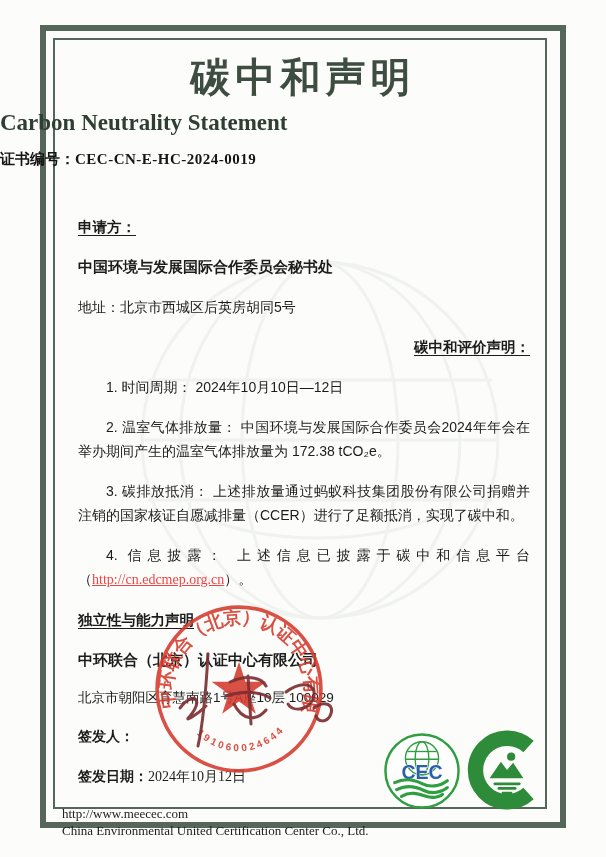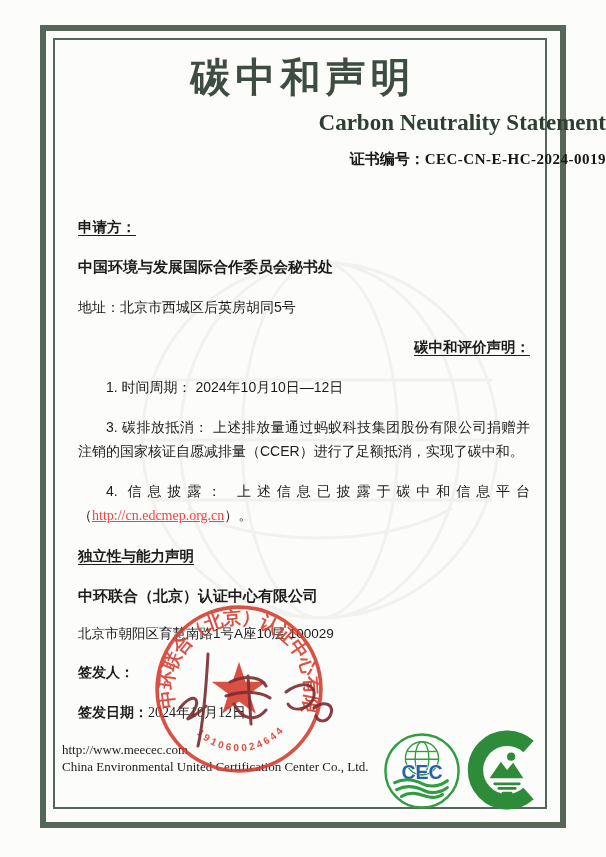--- a/index.html
+++ b/index.html
@@ -15,25 +15,25 @@
   .border-inner{
     position:absolute;left:53px;top:38px;width:490px;height:767px;
     border:2px solid #57665b;
   }
   .watermark{position:absolute;left:128px;top:248px;opacity:0.10;pointer-events:none;}
   .title-cn{
     position:absolute;left:0;top:50px;width:606px;text-align:center;
     font-size:40px;font-weight:bold;letter-spacing:5px;color:#3e4d41;
   }
   .title-en{
-    position:absolute;left:0;top:110px;width:606px;text-align:right;
+    position:absolute;left:0;top:110px;width:606px;text-align:left;
     font-family:"Liberation Serif",serif;font-size:23px;font-weight:bold;color:#2f3e33;
   }
   .cert-line{
-    position:absolute;left:0;top:150px;width:606px;text-align:right;
+    position:absolute;left:0;top:150px;width:606px;text-align:left;
     font-size:15px;font-weight:bold;color:#161616;
   }
   .cert-line .num{font-family:"Liberation Serif",serif;letter-spacing:0.5px;}
   .content{
     position:absolute;left:62px;top:199px;width:484px;
     font-size:14px;line-height:24px;
   }
   .content p{margin:16px;}
   .b{font-weight:bold;}
   .u{text-decoration:underline;text-underline-offset:3px;}
@@ -82,20 +82,21 @@
     <span>证书编号：</span><span class="num">CEC-CN-E-HC-2024-0019</span>
   </div>
 
   <div class="content">
     <p class="p-label b u">申请方：</p>
     <p class="p-name b">中国环境与发展国际合作委员会秘书处</p>
     <p class="p-addr">地址：北京市西城区后英房胡同5号</p>
 
     <p class="p-evalhead b u">碳中和评价声明：</p>
     <p class="p-item">1. 时间周期： 2024年10月10日—12日</p>
+    <p class="p-item">2. 温室气体排放量： 中国环境与发展国际合作委员会2024年年会在举办期间产生的温室气体排放量为 172.38 tCO₂e。</p>
     <p class="p-item">3. 碳排放抵消： 上述排放量通过蚂蚁科技集团股份有限公司捐赠并注销的国家核证自愿减排量（CCER）进行了足额抵消，实现了碳中和。</p>
     <p class="p-item">
       <span>4. 信息披露： 上述信息已披露于碳中和信息平台（</span><a class="doclink" href="#">http://cn.edcmep.org.cn</a><span>）。</span>
     </p>
 
     <p class="p-indephead b u">独立性与能力声明</p>
 
     <p class="p-company b">中环联合（北京）认证中心有限公司</p>
     <p class="p-caddr">北京市朝阳区育慧南路1号A座10层 100029</p>
     <p class="p-signer b">签发人：</p>

